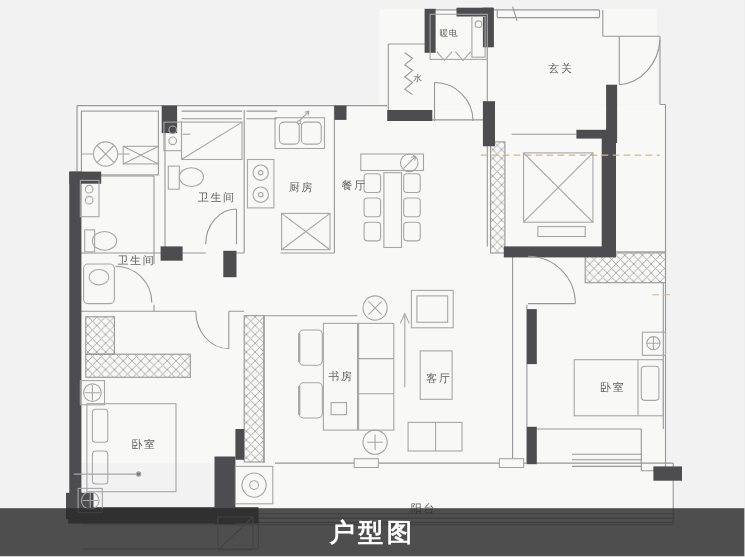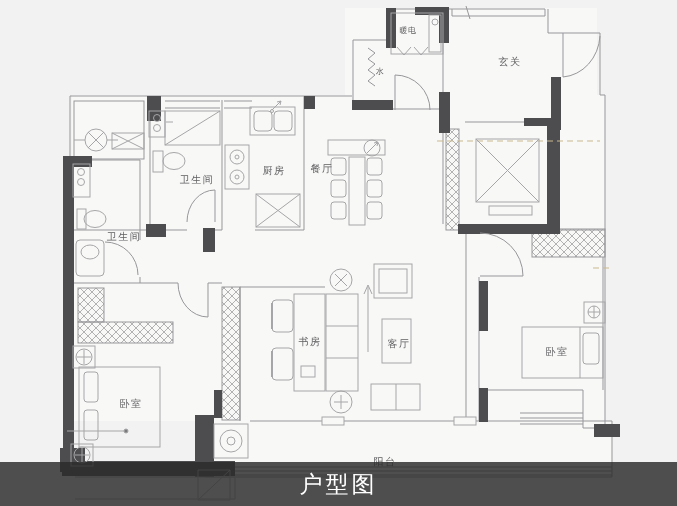--- a/index.html
+++ b/index.html
@@ -1,21 +1,21 @@
 <!DOCTYPE html>
 <html><head>
 <meta charset="utf-8">
 <style>
   html,body{margin:0;padding:0;background:#e9e9e9;}
   .stage{position:relative;width:677px;height:506px;background:#f2f2f2;overflow:hidden;
          font-family:"Liberation Sans","DejaVu Sans",sans-serif;}
   .stage svg{position:absolute;left:0;top:0;}
   .caption-bar{position:absolute;left:0;top:462px;width:677px;height:44px;
                background:rgba(42,42,42,0.82);display:flex;align-items:center;justify-content:center;}
-  .caption-bar span{color:#ffffff;font-size:23px;letter-spacing:3px;font-weight:400;}
+  .caption-bar span{color:#ffffff;font-size:23px;letter-spacing:3px;font-weight:700;}
   text{font-family:"Liberation Sans","DejaVu Sans",sans-serif;fill:#5f5f61;}
   .lbl{font-size:10px;letter-spacing:1.5px;text-anchor:middle;}
   .lbl-sm{font-size:8px;letter-spacing:0.5px;text-anchor:middle;}
   .thin{stroke:#97979a;stroke-width:1;fill:none;}
   .lite{stroke:#a6a6a8;stroke-width:1;fill:none;}
   .fill-room{fill:#f8f8f7;}
 </style>
 </head>
 <body>
 

